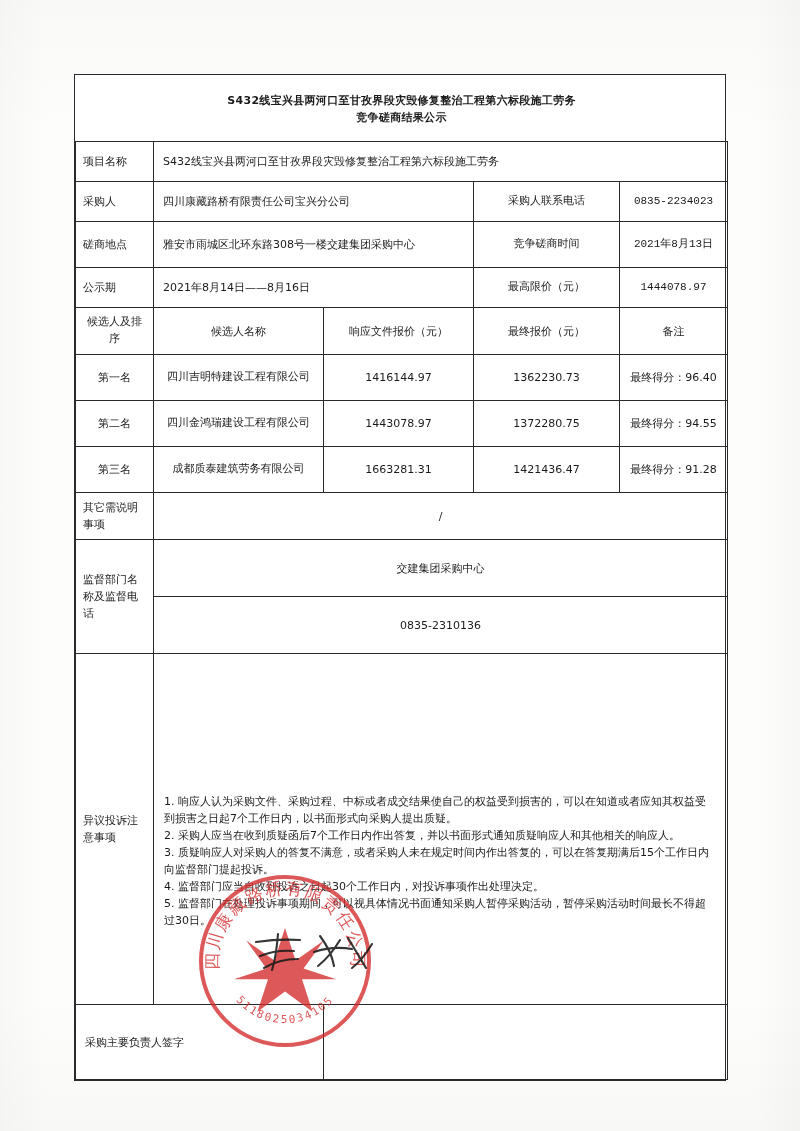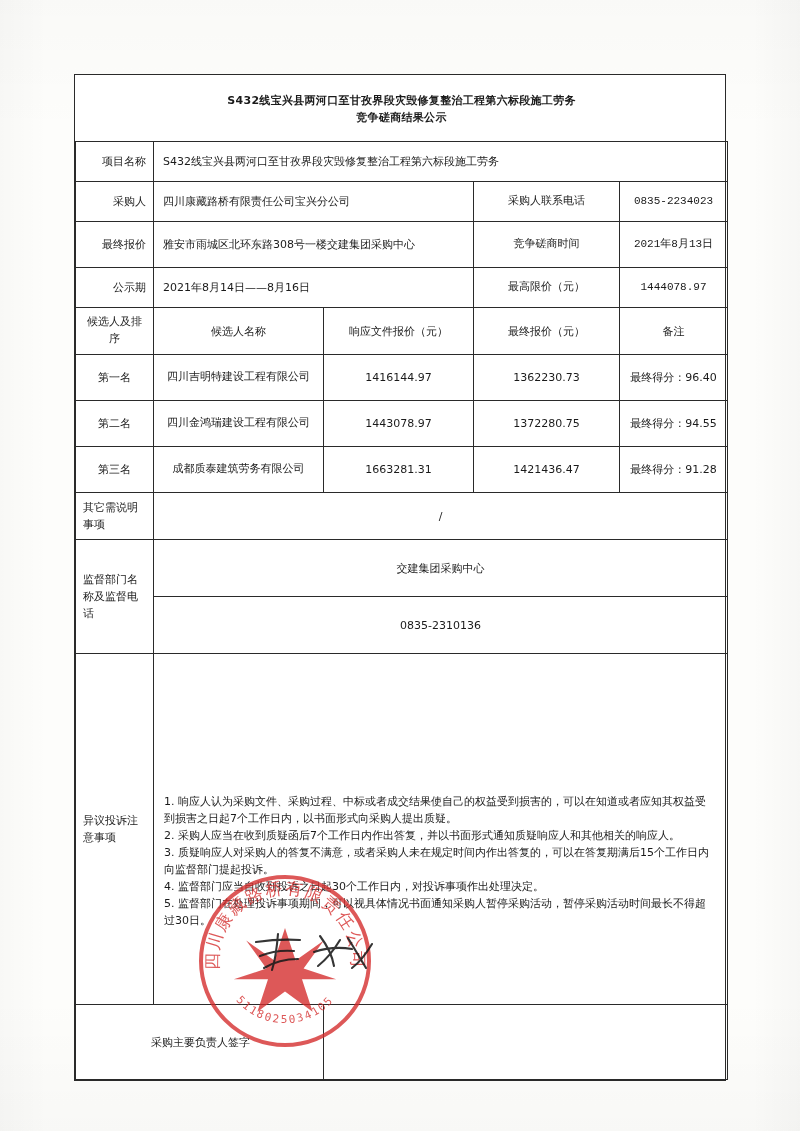--- a/index.html
+++ b/index.html
@@ -61,21 +61,21 @@
     padding: 17px 26px 15px 26px !important;
     letter-spacing: 0.3px;
   }
   .title-row td {
     border-left: none !important;
     border-right: none !important;
     border-top: none !important;
     border-bottom: 1px solid #2a2a2a !important;
   }
   .lbl {
-    text-align: right;
+    text-align: left;
     white-space: nowrap;
     margin-left: 33px;
   }
   .lbl-wrap {
     text-align: left;
   }
   .val {
     text-align: left;
     padding-left: 9px !important;
   }
@@ -110,21 +110,21 @@
     font-family: Liberation Serif, serif;
   }
   .slash {
     text-align: center;
     font-size: 13px;
   }
   .sign-row td {
     height: 62px;
   }
   .sign-label {
-    text-align: center;
+    text-align: left;
     padding-left: 9px !important;
     font-size: 12.5px;
   }
   
   .stamp {
     position: absolute;
     left: 196px;
     top: 872px;
     width: 178px;
     height: 178px;
@@ -169,21 +169,21 @@
         </tr>
 
         <tr class="row-h">
           <td class="lbl">采购人</td>
           <td class="val" colspan="2">四川康藏路桥有限责任公司宝兴分公司</td>
           <td class="val-c">采购人联系电话</td>
           <td class="val-c">0835-2234023</td>
         </tr>
 
         <tr class="tall">
-          <td class="lbl">最终报价</td>
+          <td class="lbl">磋商地点</td>
           <td class="val" colspan="2">雅安市雨城区北环东路308号一楼交建集团采购中心</td>
           <td class="val-c">竞争磋商时间</td>
           <td class="val-c">2021年8月13日</td>
         </tr>
 
         <tr class="row-h">
           <td class="lbl">公示期</td>
           <td class="val" colspan="2">2021年8月14日——8月16日</td>
           <td class="val-c">最高限价（元）</td>
           <td class="val-c">1444078.97</td>

